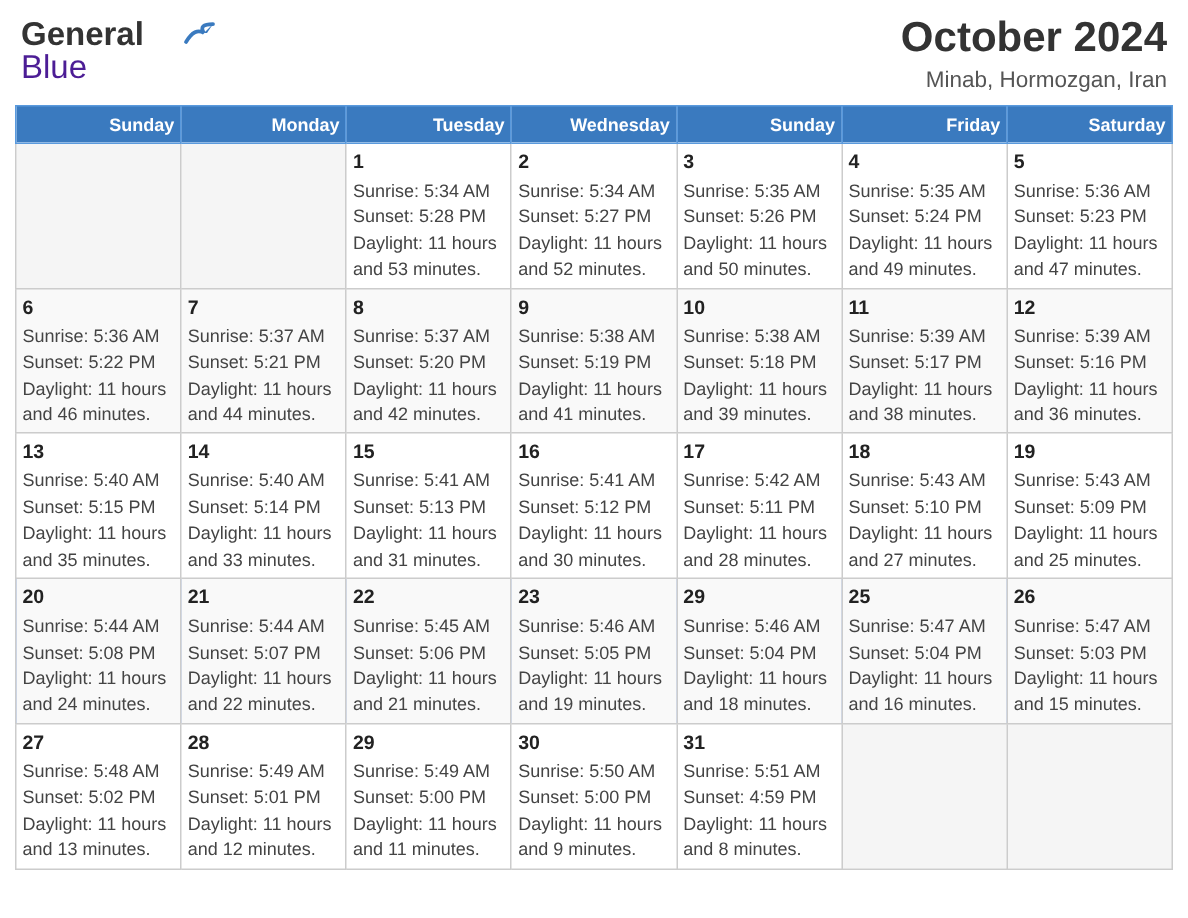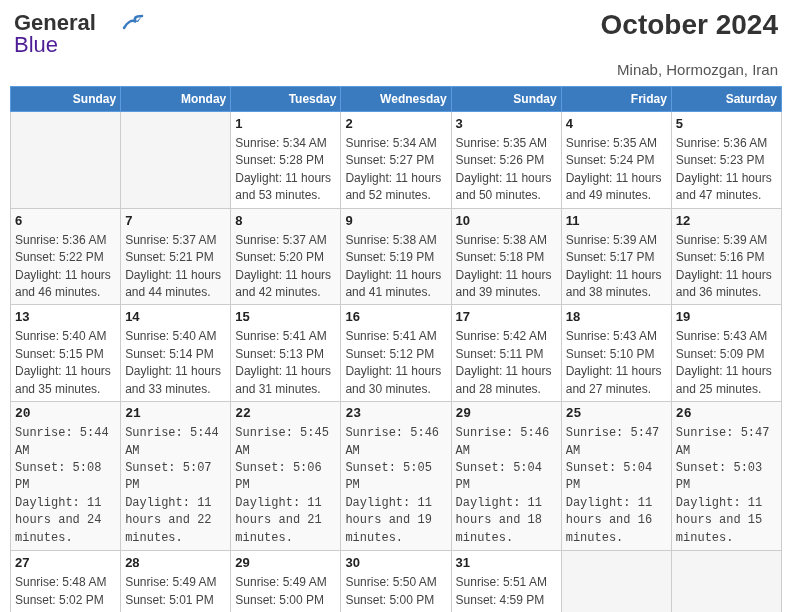--- a/index.html
+++ b/index.html
@@ -27,21 +27,21 @@
     }
     .month-title {
       font-size: 28px;
       font-weight: bold;
       color: #333;
       line-height: 1.1;
     }
     .location {
       font-size: 15px;
       color: #555;
-      margin-top: 20px;
+      margin-top: 4px;
     }
     .calendar {
       width: 100%;
       border-collapse: collapse;
       border: 1px solid #ccc;
     }
     .calendar th {
       background: #3a7abf;
       color: #fff;
       font-size: 12px;
@@ -195,21 +195,21 @@
         </td>
         <td>
           <span class="day-number">18</span>
           <div class="day-info">Sunrise: 5:43 AM<br>Sunset: 5:10 PM<br>Daylight: 11 hours and 27 minutes.</div>
         </td>
         <td>
           <span class="day-number">19</span>
           <div class="day-info">Sunrise: 5:43 AM<br>Sunset: 5:09 PM<br>Daylight: 11 hours and 25 minutes.</div>
         </td>
       </tr>
-      <tr style="background: #3b82f6; font-family: Liberation Mono, monospace;">
+      <tr style="background: #3b82f6;">
         <td>
           <span class="day-number">20</span>
           <div class="day-info">Sunrise: 5:44 AM<br>Sunset: 5:08 PM<br>Daylight: 11 hours and 24 minutes.</div>
         </td>
         <td>
           <span class="day-number">21</span>
           <div class="day-info">Sunrise: 5:44 AM<br>Sunset: 5:07 PM<br>Daylight: 11 hours and 22 minutes.</div>
         </td>
         <td>
           <span class="day-number">22</span>

